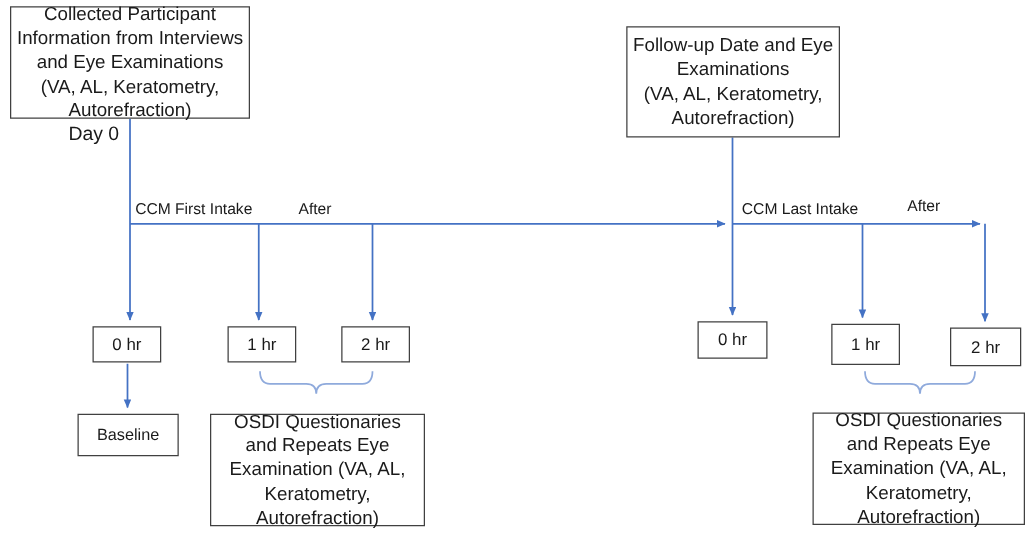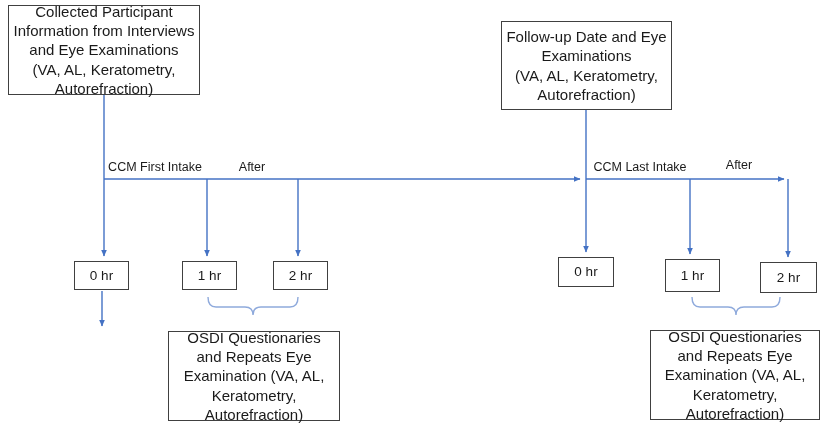--- a/index.html
+++ b/index.html
@@ -102,34 +102,36 @@
 Information from Interviews
 and Eye Examinations
 (VA, AL, Keratometry,
 Autorefraction)</div>
 
   <div class="dbox big-box" style="left:501px; top:21px; width:171px; height:89px;">Follow-up Date and Eye
 Examinations
 (VA, AL, Keratometry,
 Autorefraction)</div>
 
+  <div class="day-label" style="left:30px; top:99px;">Day 0</div>
 
   <div class="tl-label" style="left:155px; top:160px;">CCM First Intake</div>
   <div class="tl-label" style="left:252px; top:160px;">After</div>
   <div class="tl-label" style="left:640px; top:160px;">CCM Last Intake</div>
   <div class="tl-label" style="left:739px; top:158px;">After</div>
 
   <div class="dbox hour-box" style="left:74px; top:261px; width:55px; height:29px;">0 hr</div>
   <div class="dbox hour-box" style="left:182px; top:261px; width:55px; height:29px;">1 hr</div>
   <div class="dbox hour-box" style="left:273px; top:261px; width:55px; height:29px;">2 hr</div>
 
   <div class="dbox hour-box" style="left:558px; top:257px; width:56px; height:30px;">0 hr</div>
   <div class="dbox hour-box" style="left:665px; top:259px; width:55px; height:33px;">1 hr</div>
   <div class="dbox hour-box" style="left:760px; top:262px; width:57px; height:31px;">2 hr</div>
 
+  <div class="dbox" style="left:62px; top:331px; width:81px; height:34px;">Baseline</div>
 
   <div class="dbox big-box" style="left:168px; top:331px; width:172px; height:90px;">OSDI Questionaries
 and Repeats Eye
 Examination (VA, AL,
 Keratometry,
 Autorefraction)</div>
   <div class="dbox big-box" style="left:650px; top:330px; width:170px; height:90px;">OSDI Questionaries
 and Repeats Eye
 Examination (VA, AL,
 Keratometry,

